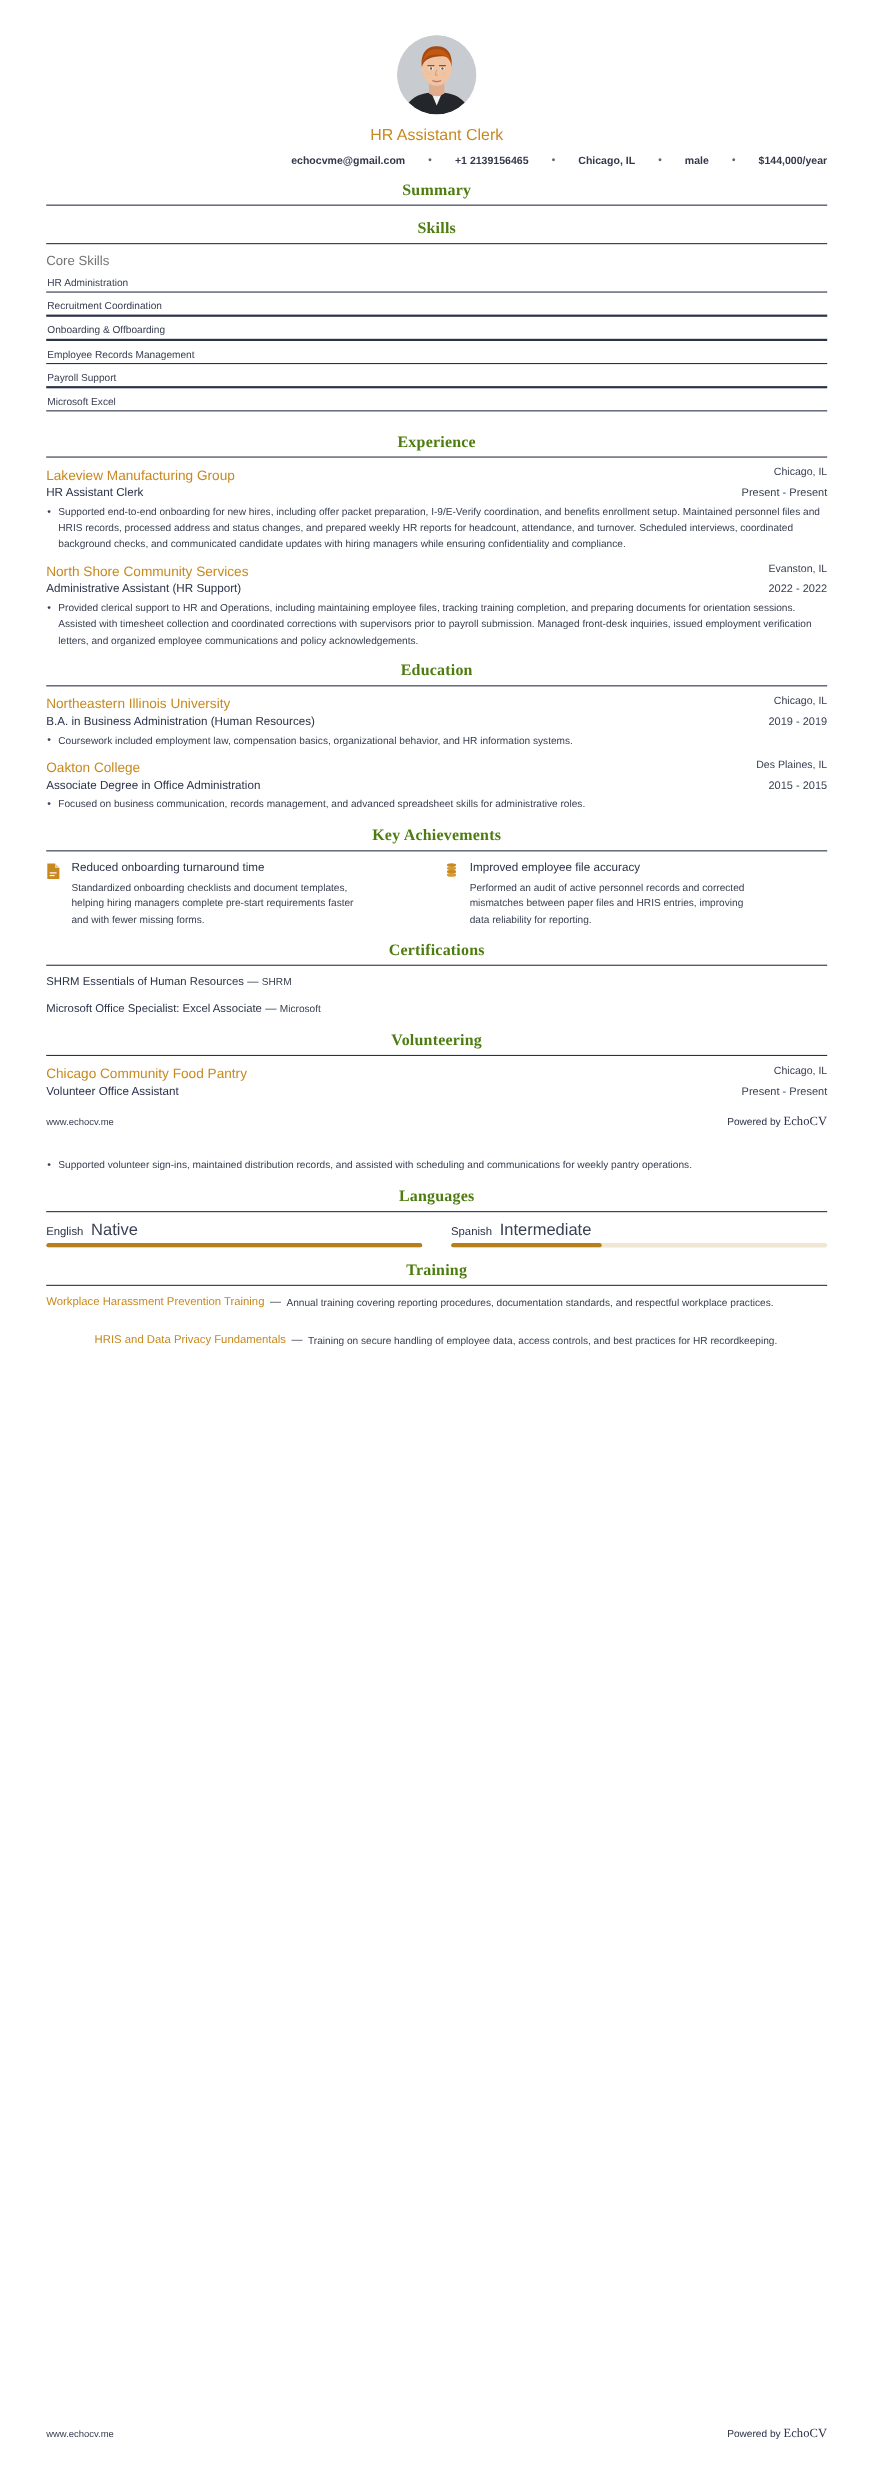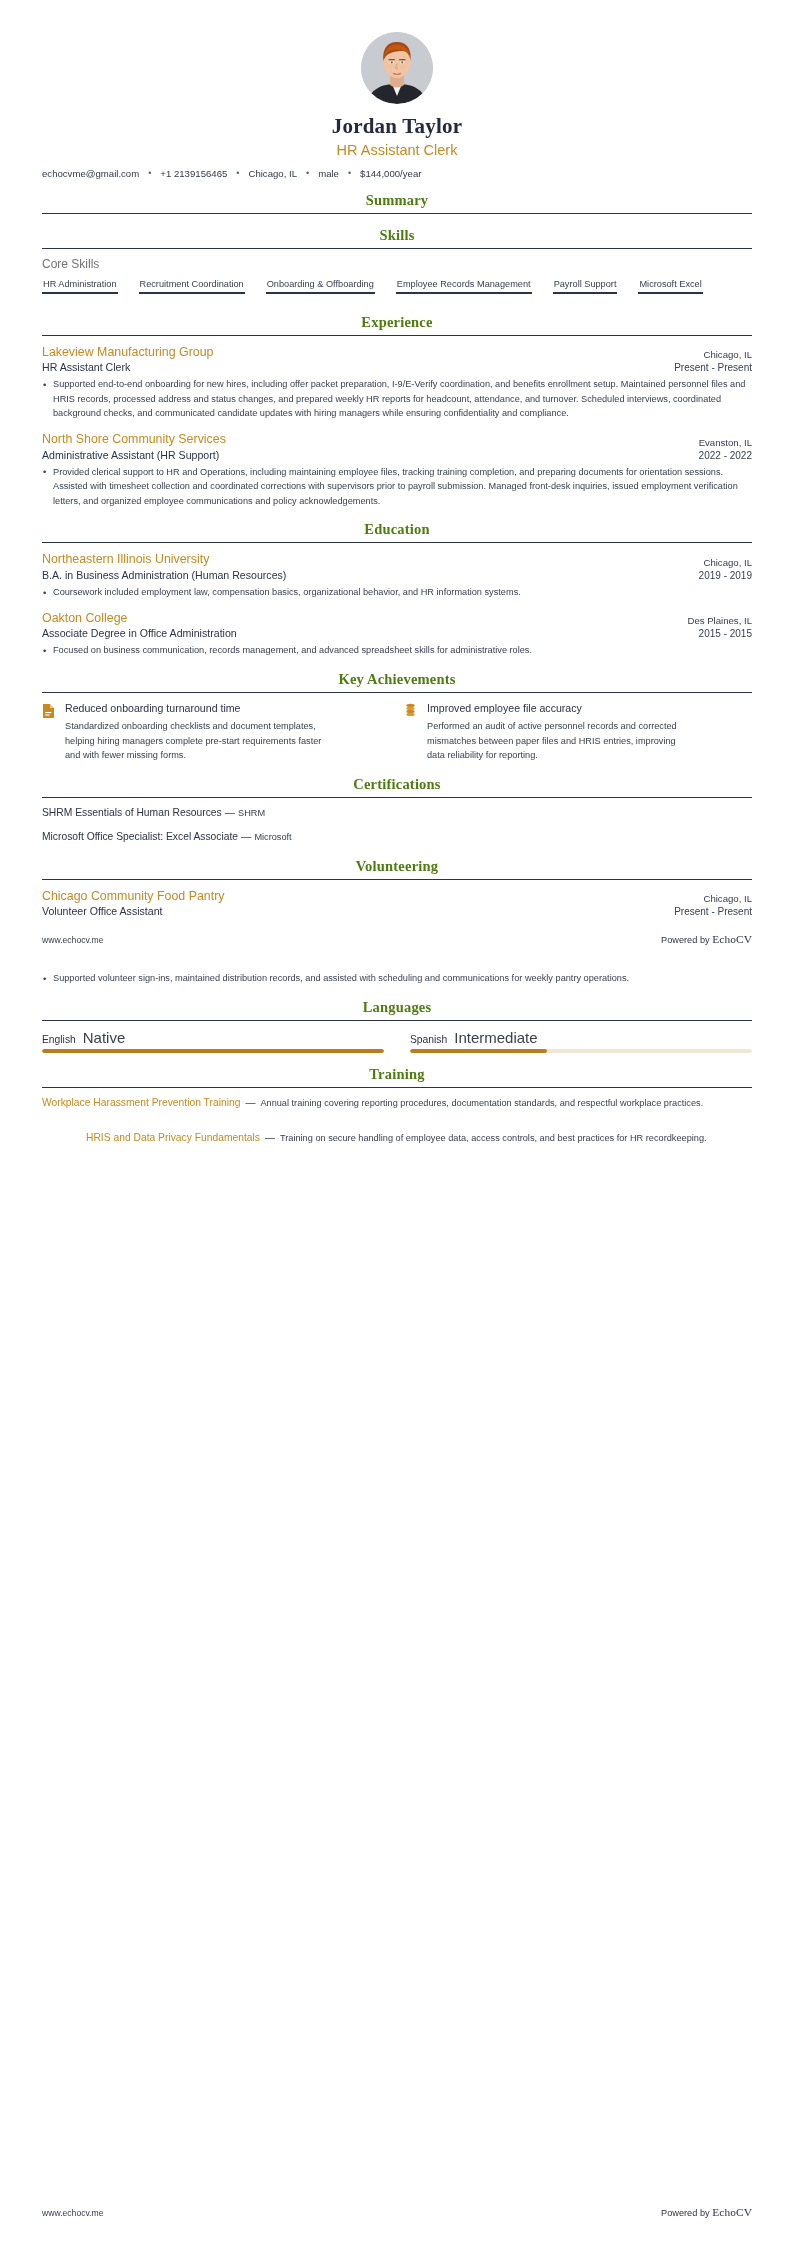--- a/index.html
+++ b/index.html
@@ -44,24 +44,25 @@
     font-size: 14.5px;
     color: #c8891f;
     margin-top: 2px;
     line-height: 1.3;
   }
   .contact-line {
     margin-top: 8px;
     font-size: 9.6px;
     color: #33384a;
     display: flex;
-    justify-content: flex-start;
+    justify-content: flex-end;
     align-items: center;
     flex-wrap: wrap;
-    gap: 0px;
+    gap: 12px;
+    font-weight: bold;
   }
   .contact-item { white-space: nowrap; }
   .contact-sep {
     display: inline-block;
     margin: 0 9px;
     color: #5c6275;
     font-size: 9px;
     transform: translateY(-1px);
   }
 
@@ -89,20 +90,21 @@
   
   .skills-group-name {
     font-size: 12px;
     color: #737373;
     margin-bottom: 8px;
   }
   .skills-row {
     display: flex;
     flex-wrap: wrap;
     gap: 0 21px;
+    flex-direction: column;
   }
   .skill-item { margin-bottom: 7px; }
   .skill-label {
     font-size: 9.2px;
     color: #3a4052;
     white-space: nowrap;
     padding: 0 1px 3px 1px;
     display: block;
     text-align: left;
   }
@@ -111,21 +113,21 @@
     background: #2b3349;
     width: 100%;
   }
 
   
   .entry { margin-bottom: 10px; }
   .entry:last-child { margin-bottom: 2px; }
   .entry-head {
     display: flex;
     justify-content: space-between;
-    align-items: flex-end;
+    align-items: flex-start;
   }
   .entry-org {
     font-size: 12.4px;
     color: #c8891f;
     line-height: 1.35;
   }
   .entry-loc {
     font-size: 9.6px;
     color: #3a4052;
     white-space: nowrap;
@@ -337,21 +339,20 @@
             <circle cx="28.5" cy="34.5" r="0.45"></circle>
               <circle cx="31" cy="35.4" r="0.4"></circle>
             <circle cx="43.2" cy="34.6" r="0.45"></circle>
               <circle cx="41" cy="35.6" r="0.4"></circle>
             <circle cx="29.6" cy="24.5" r="0.4"></circle>
               <circle cx="42.4" cy="24.7" r="0.4"></circle>
           </g>
         </g>
       </svg>
     </div>
-    <div class="full-name">Jordan Taylor</div>
     <div class="job-title">HR Assistant Clerk</div>
     <div class="contact-line">
       <span class="contact-item">echocvme@gmail.com</span>
       <span class="contact-sep">•</span>
       <span class="contact-item">+1 2139156465</span>
       <span class="contact-sep">•</span>
       <span class="contact-item">Chicago, IL</span>
       <span class="contact-sep">•</span>
       <span class="contact-item">male</span>
       <span class="contact-sep">•</span>

